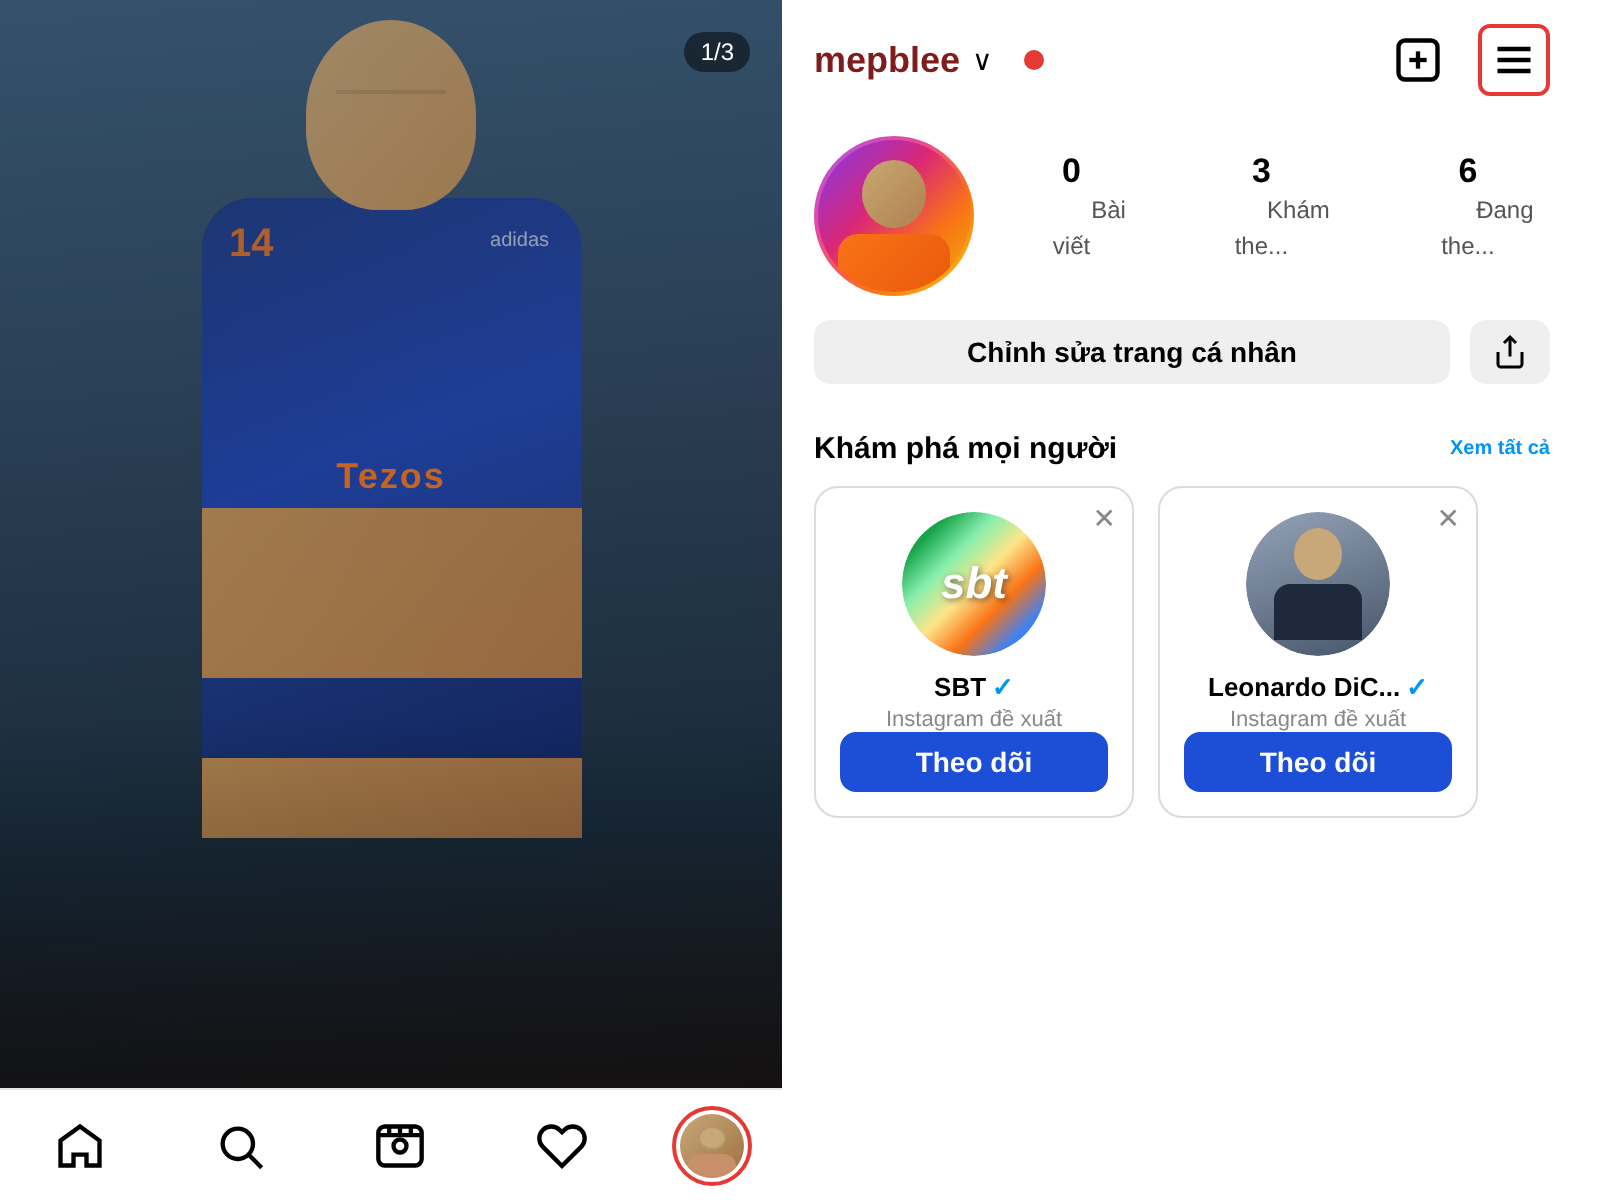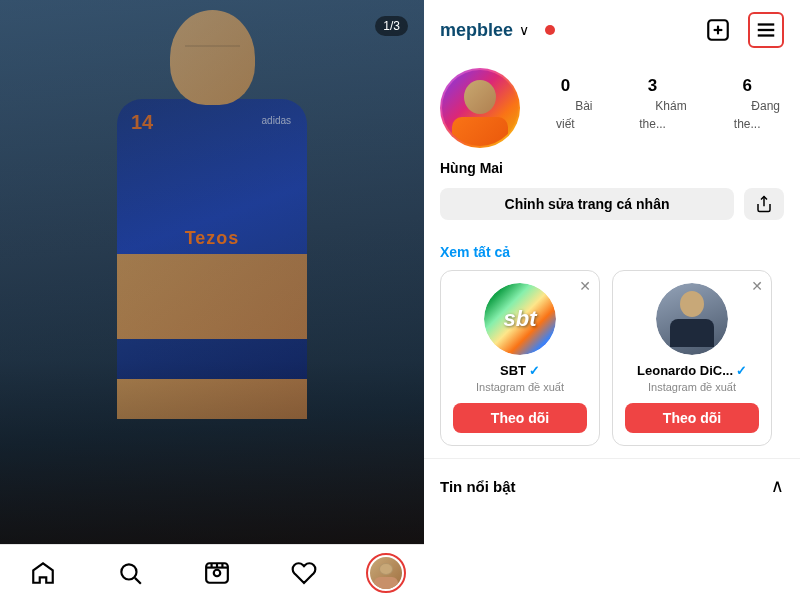--- a/index.html
+++ b/index.html
@@ -7,21 +7,21 @@
       width: 800px;
       height: 600px;
       display: flex;
       font-family: -apple-system, BlinkMacSystemFont, 'Segoe UI', sans-serif;
       overflow: hidden;
       background: #fff;
     }
 
     
     .left-panel {
-      width: 424px;
+      width: 391px;
       height: 600px;
       position: relative;
       background: #bef264;
       flex-shrink: 0;
     }
 
     .story-image {
       width: 100%;
       height: 100%;
       background: linear-gradient(135deg, #3a5068 0%, #1a2a3a 50%, #4a3020 100%);
@@ -107,21 +107,21 @@
 
     .username-row {
       display: flex;
       align-items: center;
       gap: 6px;
     }
 
     .username-text {
       font-size: 18px;
       font-weight: 700;
-      color: #0c4a6e;
+      color: #7f1d1d;
     }
 
     .chevron-down {
       font-size: 14px;
       color: #000;
     }
 
     .live-dot {
       width: 10px;
       height: 10px;
@@ -251,21 +251,21 @@
       padding: 8px 16px 10px;
     }
 
     .discover-title {
       font-size: 15px;
       font-weight: 700;
       color: #000;
     }
 
     .see-all {
-      font-size: 14px;
+      font-size: 10px;
       color: #0095f6;
       font-weight: 600;
       cursor: pointer;
     }
 
     
     .suggestions-row {
       display: flex;
       padding: 0 16px;
       gap: 12px;
@@ -364,28 +364,27 @@
 
     .verified-badge {
       color: #0095f6;
       font-size: 13px;
     }
 
     .suggestion-sub {
       font-size: 11px;
       color: #888;
       margin-top: 3px;
-      margin-bottom: 10px;
       text-align: left;
     }
 
     .follow-btn {
       width: 100%;
       padding: 7px 0;
-      background: #ef4444;
+      background: #1d4ed8;
       color: #fff;
       border: none;
       border-radius: 8px;
       font-size: 14px;
       font-weight: 600;
       cursor: pointer;
     }
 
     
     .highlights-header {
@@ -545,34 +544,34 @@
         <span class="stat-number">3</span>
         <span class="stat-label">Khám the...</span>
       </div>
       <div class="stat-item">
         <span class="stat-number">6</span>
         <span class="stat-label">Đang the...</span>
       </div>
     </div>
   </div>
 
-  <div class="profile-name">Hùng Mai</div>
 
   <div class="edit-btn-row">
     <button class="edit-btn">Chỉnh sửa trang cá nhân</button>
     <button class="share-btn">
       <svg width="18" height="18" viewBox="0 0 24 24" fill="none" stroke="#000" stroke-width="2">
         <path d="M4 12v8a2 2 0 0 0 2 2h12a2 2 0 0 0 2-2v-8"></path>
         <polyline points="16 6 12 2 8 6"></polyline>
         <line x1="12" y1="2" x2="12" y2="15"></line>
       </svg>
     </button>
   </div>
 
   <div class="discover-header">
+    <span class="discover-title">Khám phá mọi người</span>
     <span class="see-all">Xem tất cả</span>
   </div>
 
   <div class="suggestions-row">
 
     <div class="suggestion-card">
       <span class="suggestion-close">✕</span>
       <div class="suggestion-avatar">
         <div class="sbt-logo">
           <span style="font-style:italic;font-size:22px;text-shadow:1px 1px 3px rgba(0,0,0,0.5);">sbt</span>
@@ -599,18 +598,14 @@
       <div class="suggestion-name">
         <span>Leonardo DiC...</span>
         <span class="verified-badge">✓</span>
       </div>
       <div class="suggestion-sub">Instagram đề xuất</div>
       <button class="follow-btn">Theo dõi</button>
     </div>
 
   </div>
 
-  <div class="highlights-header">
-    <span class="highlights-title">Tin nổi bật</span>
-    <span class="chevron-up">∧</span>
-  </div>
 
 </div>
 
 </body></html>

